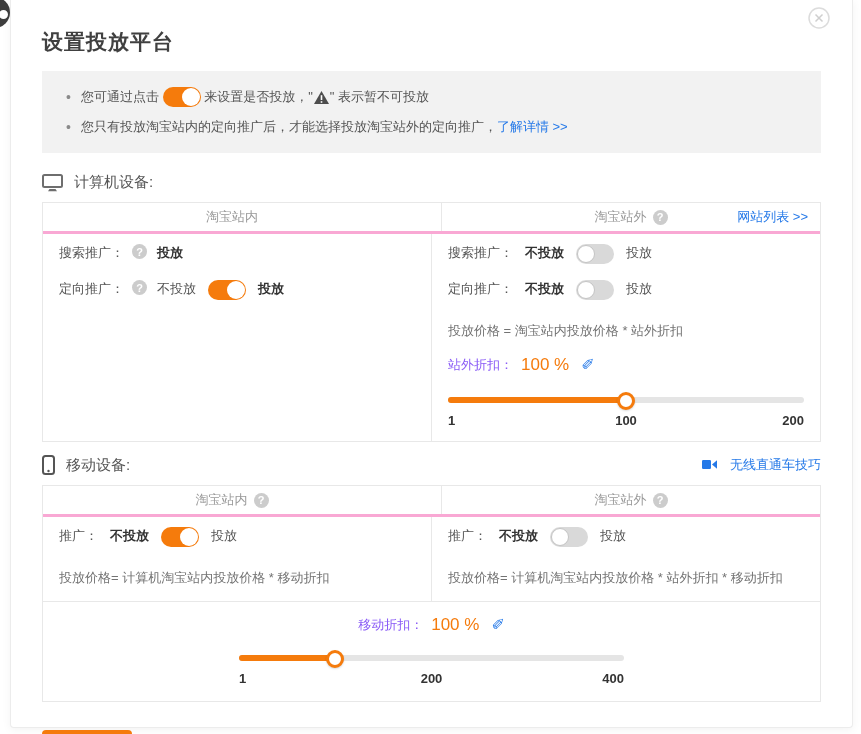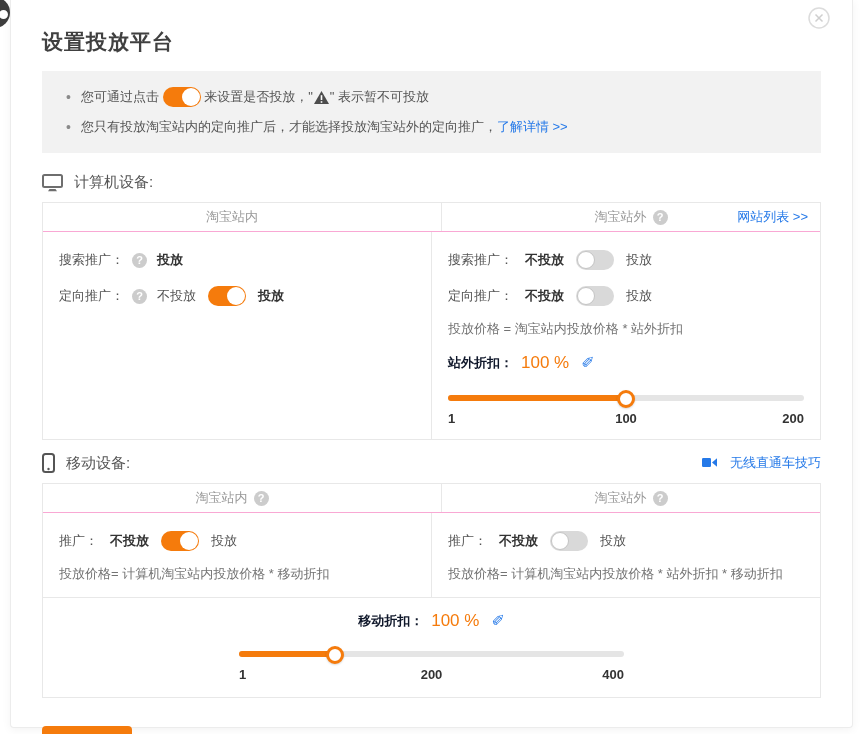--- a/index.html
+++ b/index.html
@@ -21,39 +21,39 @@
   .bullet{color:#8a8a8a;margin-right:10px;font-size:14px;}
   .warn-ico{margin:0 1px;display:inline-flex;}
   .link{color:var(--link,#2579e8);text-decoration:none;cursor:pointer;}
 
   .section-head{display:flex;align-items:center;margin-top:20px;font-size:15px;color:#555;}
   .section-head .sec-ico{margin-right:11px;display:inline-flex;}
   .head-spacer{flex:1;}
   .tips-link{display:inline-flex;align-items:center;gap:13px;font-size:13px;}
 
   .tbl{margin-top:10px;border:1px solid #e8e8e8;}
-  .tbl-header{display:flex;height:28px;border-bottom:1px solid #f9a8d4;font-size:13px;color:#999;gap:20px;}
+  .tbl-header{display:flex;height:28px;border-bottom:3px solid #f9a8d4;font-size:13px;color:#999;gap:20px;}
   .th{flex:1;display:flex;align-items:center;justify-content:center;position:relative;gap:6px;}
   .th + .th{border-left:1px solid #e8e8e8;}
   .hdr-link{position:absolute;right:12px;top:0;line-height:28px;font-size:13px;}
   .tbl-body{display:flex;align-items:stretch;}
   .cell{flex:1;padding:10px 16px 10px 16px;box-sizing:border-box;}
   .cell + .cell{border-left:1px solid #e8e8e8;}
 
-  .row{display:flex;align-items:center;height:36px;font-size:13px;color:#555;}
+  .row{display:flex;height:36px;font-size:13px;color:#555;}
   .row .lbl{margin-right:8px;}
   .row .help{margin-right:10px;}
   .state{color:#555;}
   .state-strong{font-weight:bold;color:#333;}
   .row .pre-toggle{margin-right:12px;}
   .row .post-toggle{margin-left:12px;}
 
   .formula{font-size:13px;color:#737373;height:26px;line-height:26px;margin-top:2px;}
   .discount-line{display:flex;align-items:center;height:30px;margin-top:6px;}
-  .d-label{font-size:13px;font-weight:bold;color:#0f172a;}
+  .d-label{font-size:13px;font-weight:normal;color:#8b5cf6;}
   .d-value{font-size:17px;color:var(--accent,#f57b0c);margin:0 12px 0 8px;}
   .pencil{color:var(--link,#2579e8);font-size:16px;cursor:pointer;line-height:1;}
 
   .slider{position:relative;height:16px;margin-top:12px;cursor:pointer;}
   .slider-track{position:absolute;left:0;right:0;top:5px;height:6px;border-radius:3px;background:#e5e5e5;}
   .slider-fill{position:absolute;left:0;top:5px;height:6px;border-radius:3px;background:var(--accent,#f57b0c);width:50%;}
   .slider-handle{position:absolute;top:0;left:50%;width:12px;height:12px;border-radius:50%;background:#fff;
                  border:3px solid var(--accent,#f57b0c);transform:translateX(-50%);box-shadow:0 1px 2px rgba(0,0,0,.15);}
   .ticks{position:relative;display:flex;justify-content:space-between;margin-top:5px;height:18px;
          font-size:13px;font-weight:bold;color:#333;}

